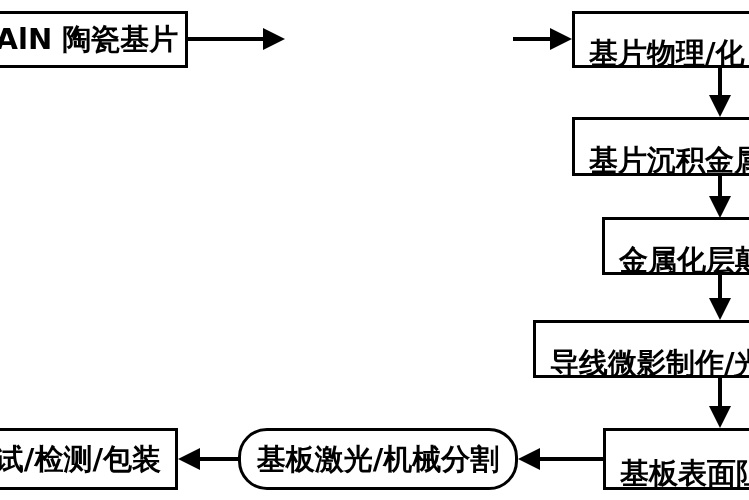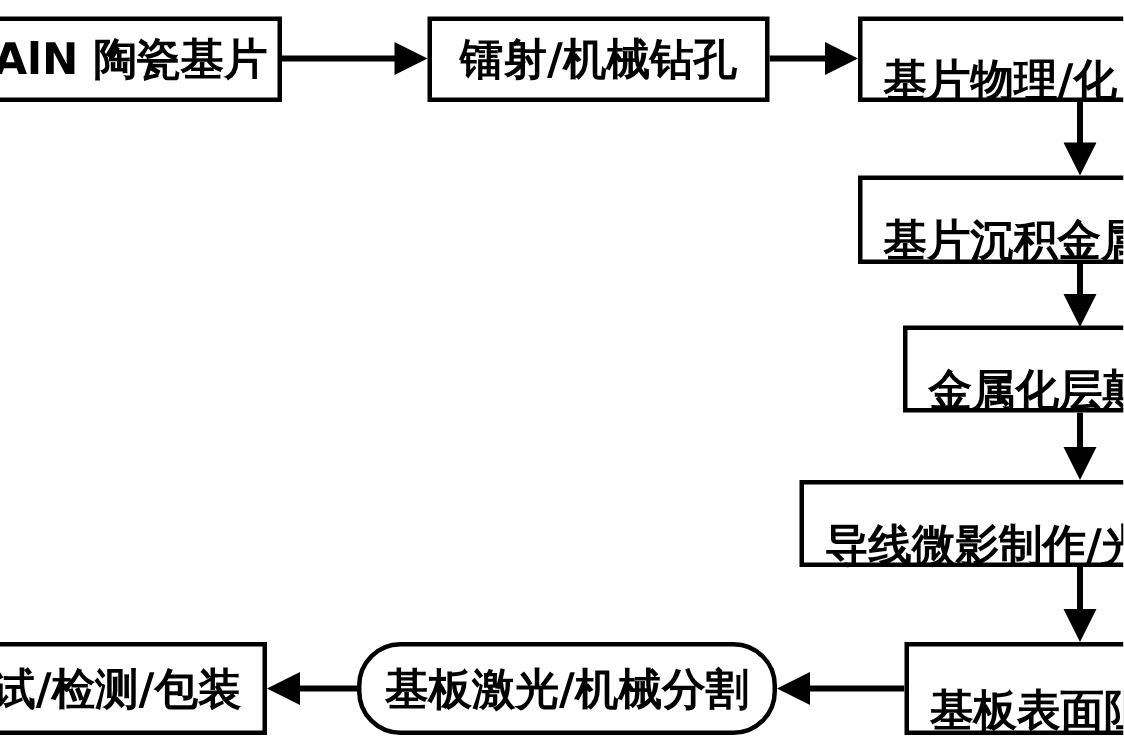--- a/index.html
+++ b/index.html
@@ -78,23 +78,20 @@
 </style>
 </head>
 <body>
 
 <div id="canvas">
 
   <div class="node" style="left:-14px; top:11px; width:202px; height:57px;">
     <span class="node-label">AlN 陶瓷基片</span>
   </div>
 
-  <div class="node" style="left:285px; top:11px; width:228px; height:57px;">
-    <span class="node-label">镭射/机械钻孔</span>
-  </div>
 
   <div class="node clip-right" style="left:572px; top:11px; width:195px; height:57px;">
     <span class="node-label">基片物理/化</span>
   </div>
 
   <div class="node clip-right" style="left:572px; top:117px; width:195px; height:59px;">
     <span class="node-label">基片沉积金属</span>
   </div>
 
   <div class="node clip-right" style="left:602px; top:217px; width:165px; height:58px;">

